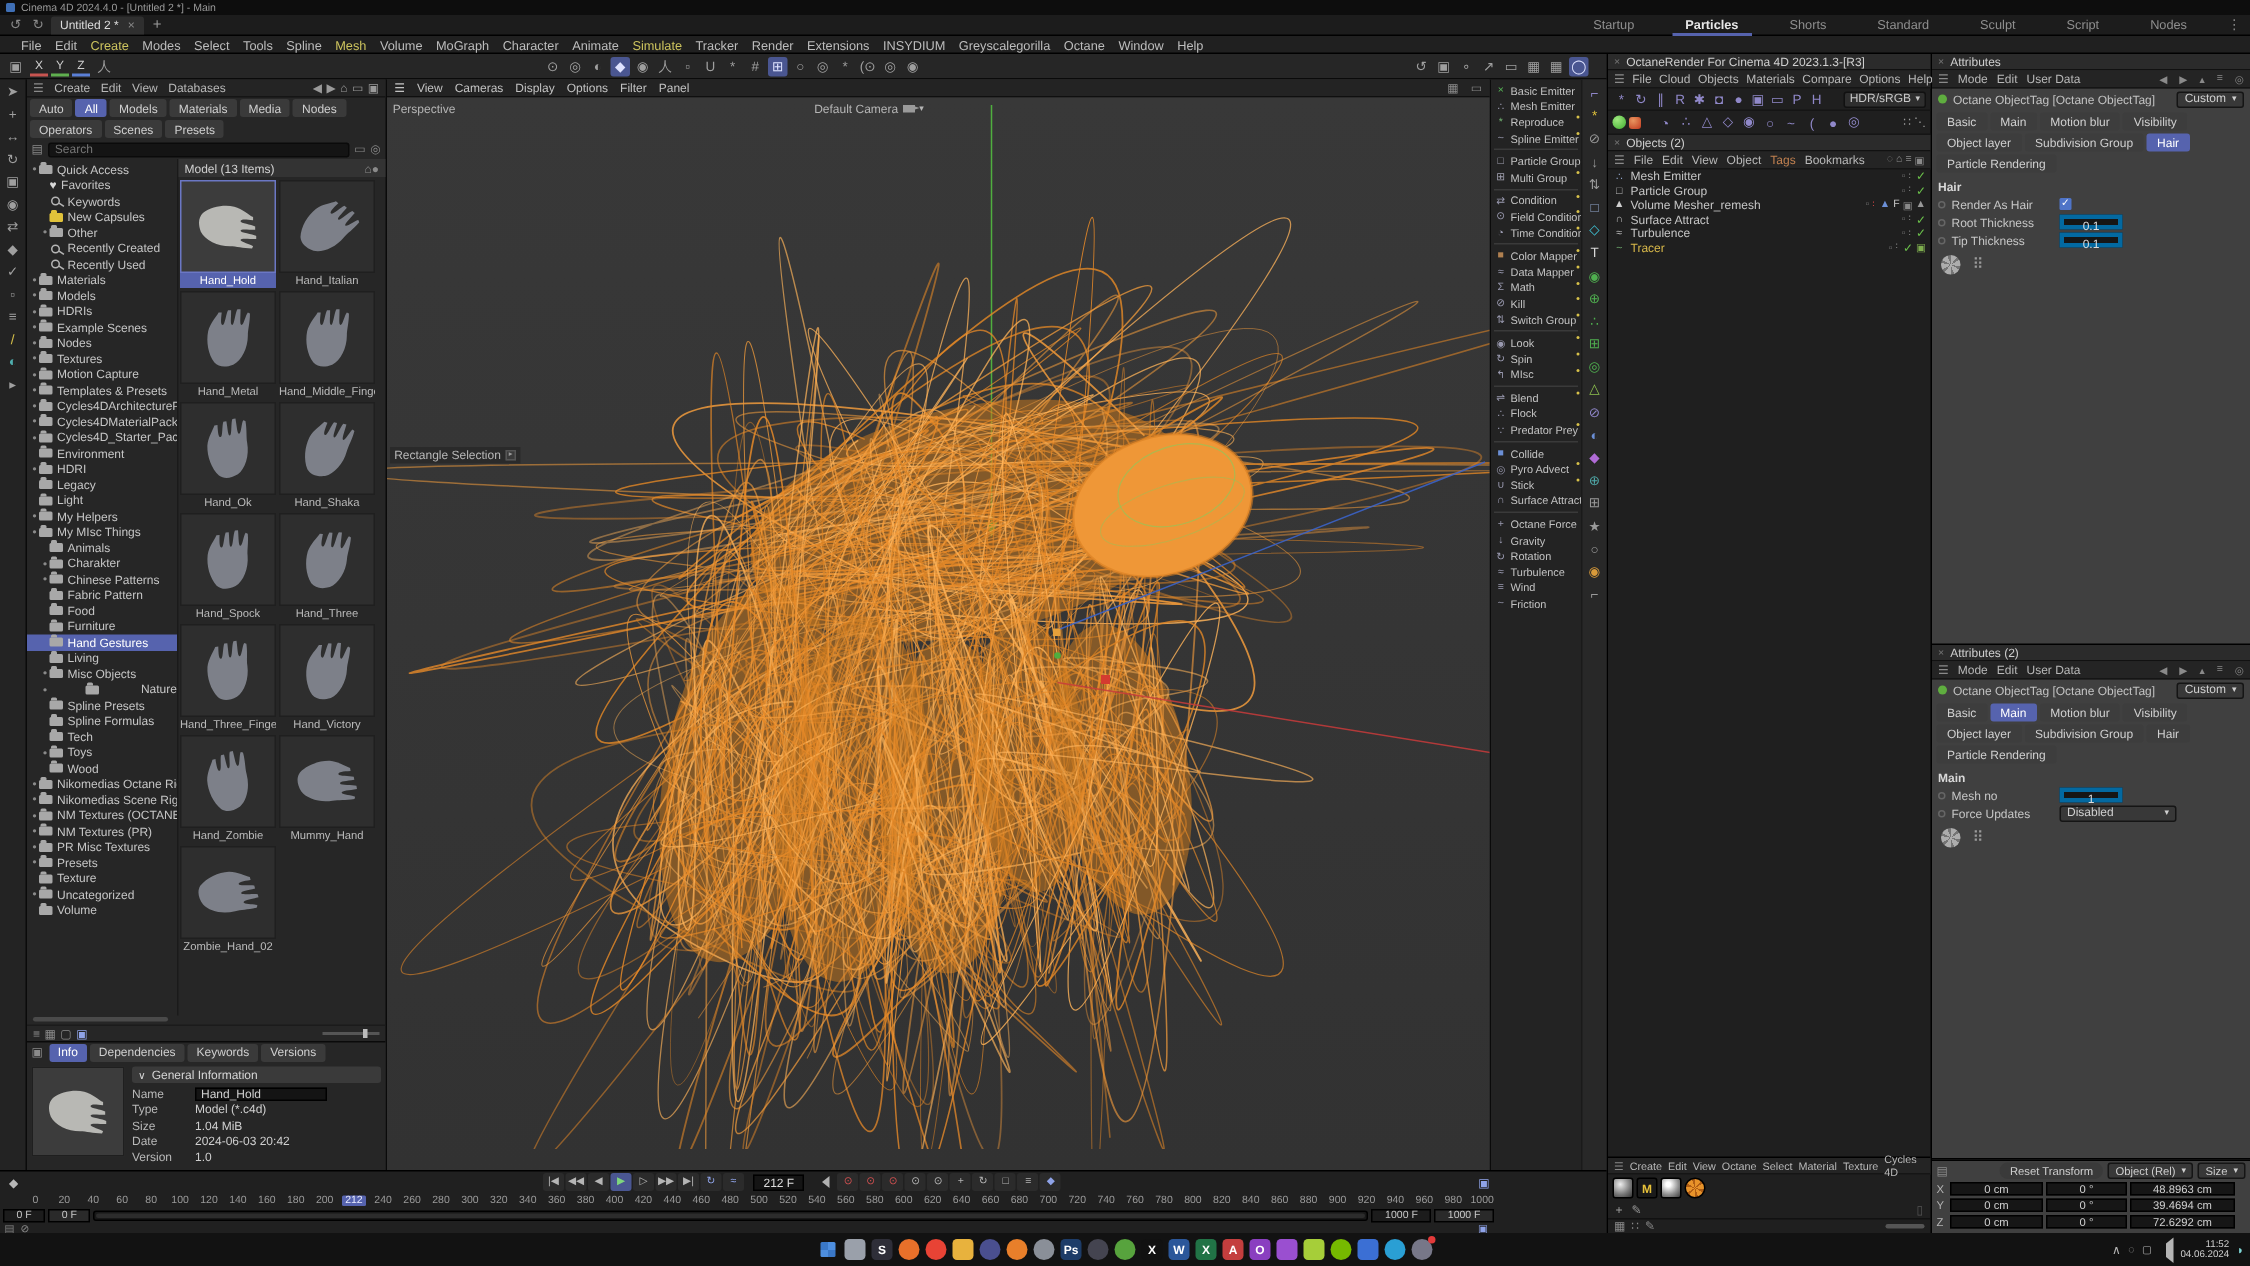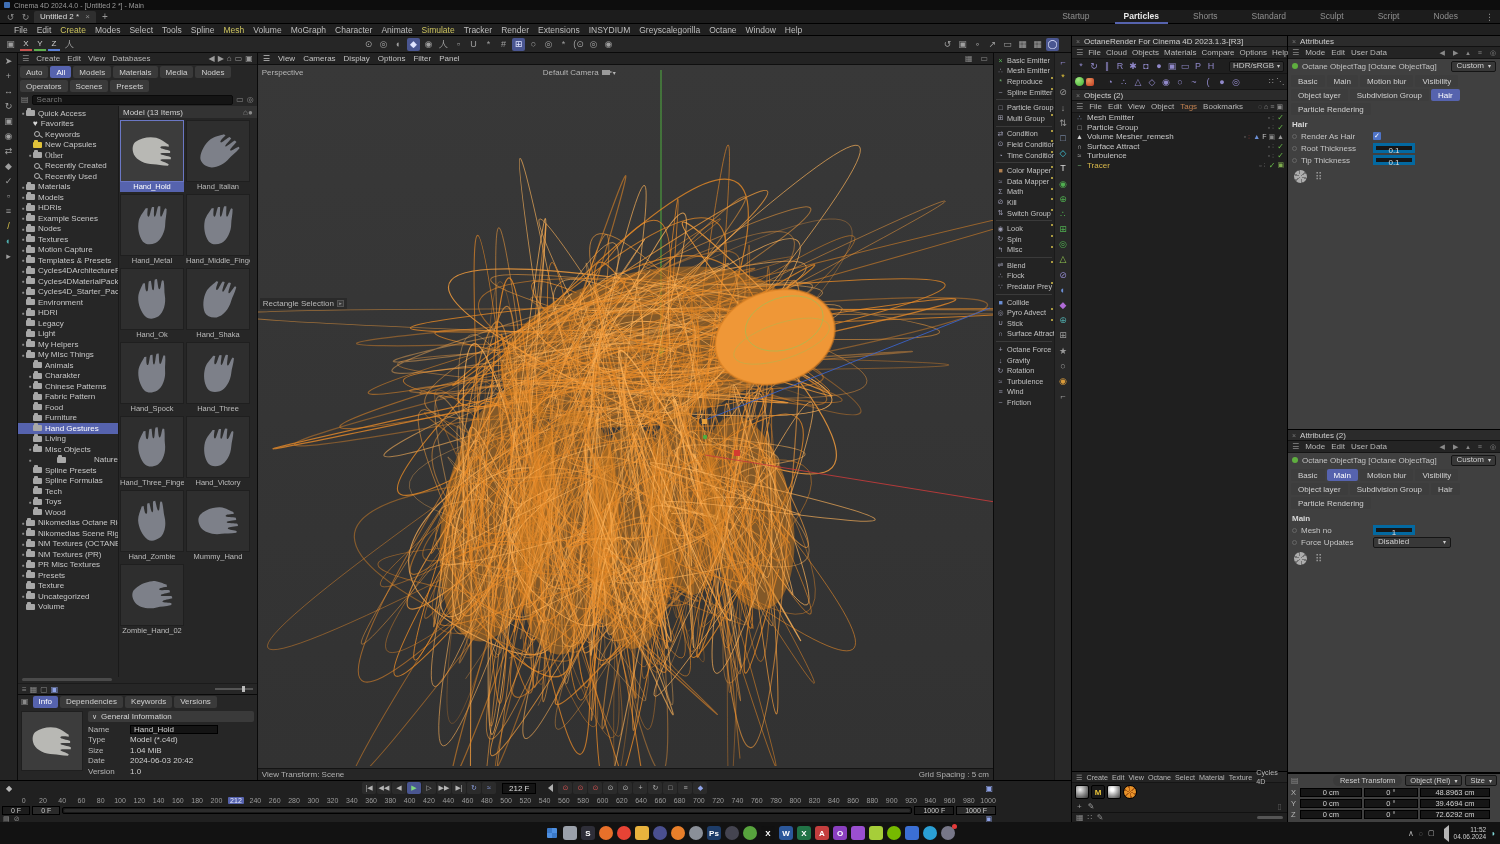--- a/index.html
+++ b/index.html
@@ -340,21 +340,21 @@
                 <div class="trow" style="padding-left: 9px;">
                   <span class="texp"></span>
                   <span class="magi"></span>
                   <span>Keywords</span>
                 </div>
                 <div class="trow" style="padding-left: 9px;">
                   <span class="texp"></span>
                   <span class="fold yellow"></span>
                   <span>New Capsules</span>
                 </div>
-                <div class="trow" style="padding-left: 9px; font-family: Liberation Serif, serif;">
+                <div class="trow" style="padding-left: 9px;">
                   <span class="texp">●</span>
                   <span class="fold"></span>
                   <span>Other</span>
                 </div>
                 <div class="trow" style="padding-left: 9px;">
                   <span class="texp"></span>
                   <span class="magi"></span>
                   <span>Recently Created</span>
                 </div>
                 <div class="trow" style="padding-left: 9px;">
@@ -1012,25 +1012,20 @@
       <ellipse cx="530" cy="262" rx="40" ry="26" fill="none" stroke="#8fc75a" stroke-width="0.8" opacity="0.65"></ellipse>
       <ellipse cx="522" cy="278" rx="50" ry="18" fill="none" stroke="#8fc75a" stroke-width="0.7" opacity="0.45"></ellipse>
                 </g>
                 <line x1="447" y1="355" x2="732" y2="243" stroke="#3b63c8" stroke-width="1" opacity="0.9"></line>
                 <line x1="447" y1="390" x2="737" y2="437" stroke="#c83b3b" stroke-width="1" opacity="0.85"></line>
                 <rect x="476" y="385" width="6" height="6" fill="#d43b30"></rect>
                 <rect x="444" y="354" width="5" height="5" fill="#e8a03a"></rect>
                 <circle cx="447" cy="372" r="2.2" fill="#4fae3f"></circle>
               </svg>
           </div>
-          <div id="statusbar" class="r">
-            <span>View Transform: Scene</span>
-            <span class="grow"></span>
-            <span>Grid Spacing : 5 cm</span>
-          </div>
         </div>
 
         <div id="palette">
           <div id="plist">
               <div class="prow">
                 <span class="pg" style="color: rgb(87, 182, 87);">×</span>
                 <span>Basic Emitter</span>
               </div>
               <div class="prow">
                 <span class="pg" style="color: rgb(154, 154, 176);">∴</span>

